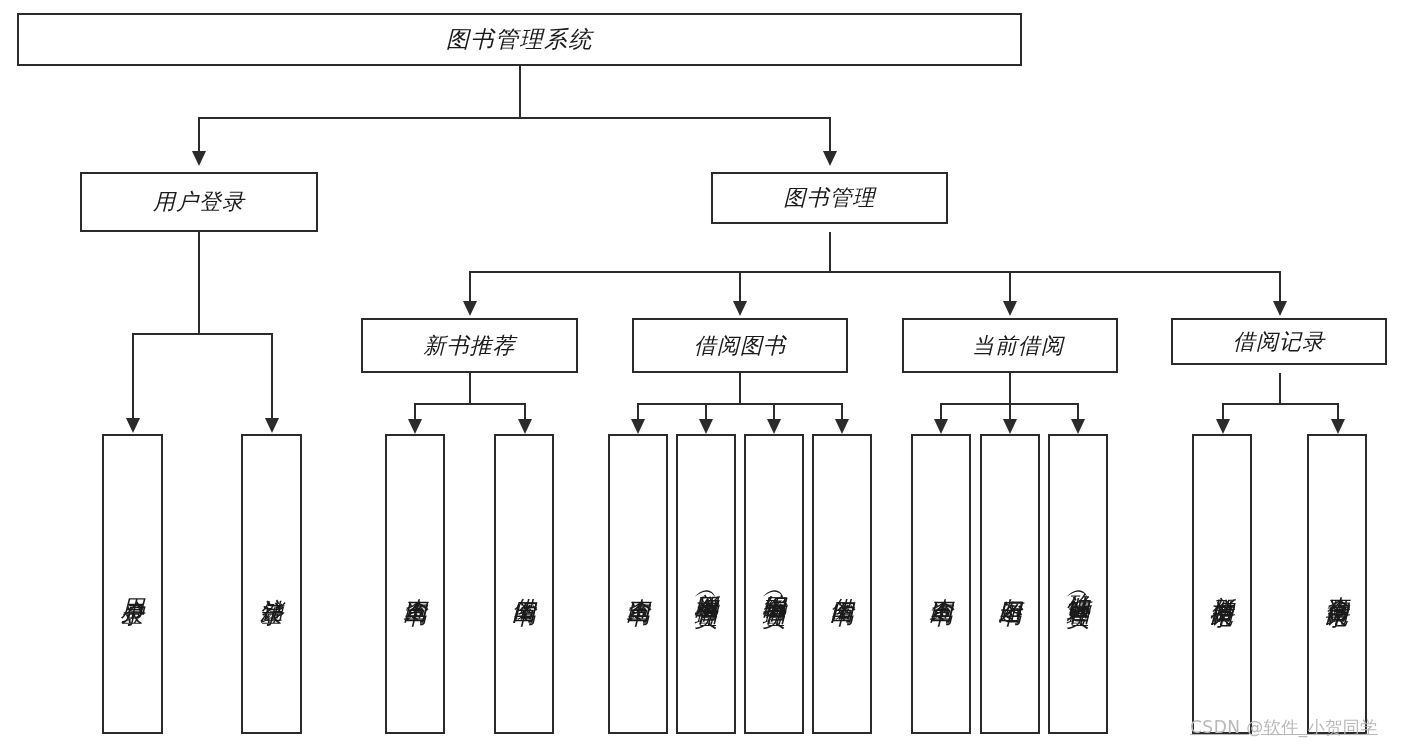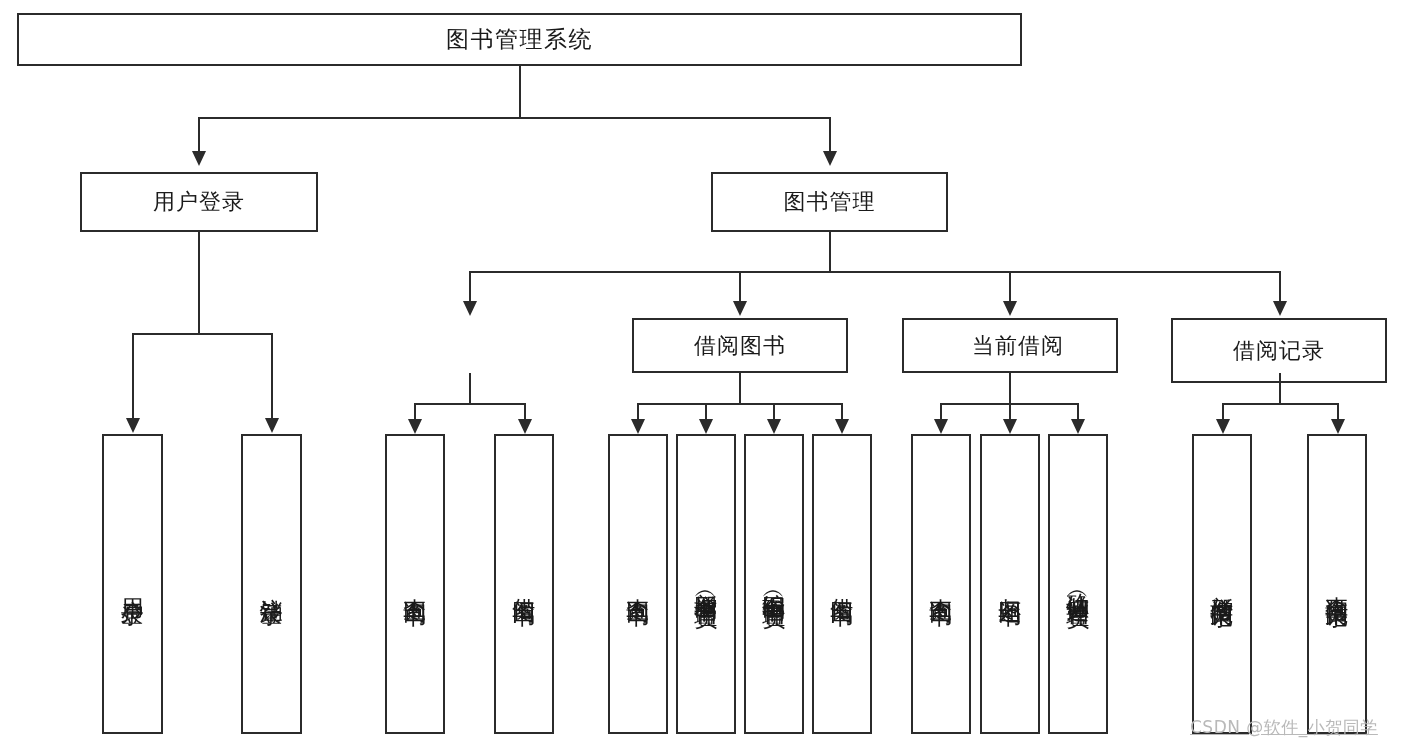--- a/index.html
+++ b/index.html
@@ -17,20 +17,21 @@
   
   .node{
     position:absolute;
     box-sizing:border-box;
     border:2px solid #2b2b2b;
     background:#ffffff;
     display:flex;
     align-items:center;
     justify-content:center;
     color:#1a1a1a;
+    font-style:italic;
   }
   .node .lbl{
     display:block;
     text-align:center;
     line-height:1.18;
     white-space:nowrap;
   }
   
   .h-node .lbl{
     font-size:22px;
@@ -87,21 +88,21 @@
   <div class="hline" style="left:199px;top:117px;width:632px;"></div>
   <div class="vline" style="left:198px;top:117px;height:36px;"></div>
   <div class="arrow" style="left:192px;top:151px;"></div>
   <div class="vline" style="left:829px;top:117px;height:36px;"></div>
   <div class="arrow" style="left:823px;top:151px;"></div>
 
   <div class="node h-node" style="left:80px;top:172px;width:238px;height:60px;">
     <span class="lbl">用户登录</span>
   </div>
 
-  <div class="node h-node" style="left:711px;top:172px;width:237px;height:60px;">
+  <div class="node h-node" style="left:711px;top:172px;width:237px;height:52px;">
     <span class="lbl">图书管理</span>
   </div>
 
   <div class="vline" style="left:198px;top:232px;height:102px;"></div>
   <div class="hline" style="left:133px;top:333px;width:140px;"></div>
   <div class="vline" style="left:132px;top:333px;height:87px;"></div>
   <div class="arrow" style="left:126px;top:418px;"></div>
   <div class="vline" style="left:271px;top:333px;height:87px;"></div>
   <div class="arrow" style="left:265px;top:418px;"></div>
 
@@ -109,27 +110,30 @@
   <div class="hline" style="left:470px;top:271px;width:810px;"></div>
   <div class="vline" style="left:469px;top:271px;height:32px;"></div>
   <div class="arrow" style="left:463px;top:301px;"></div>
   <div class="vline" style="left:739px;top:271px;height:32px;"></div>
   <div class="arrow" style="left:733px;top:301px;"></div>
   <div class="vline" style="left:1009px;top:271px;height:32px;"></div>
   <div class="arrow" style="left:1003px;top:301px;"></div>
   <div class="vline" style="left:1279px;top:271px;height:32px;"></div>
   <div class="arrow" style="left:1273px;top:301px;"></div>
 
+  <div class="node h-node" style="left:361px;top:318px;width:217px;height:55px;">
+    <span class="lbl">新书推荐</span>
+  </div>
   <div class="node h-node" style="left:632px;top:318px;width:216px;height:55px;">
     <span class="lbl">借阅图书</span>
   </div>
   <div class="node h-node" style="left:902px;top:318px;width:216px;height:55px;padding-left:16px;">
     <span class="lbl">当前借阅</span>
   </div>
-  <div class="node h-node" style="left:1171px;top:318px;width:216px;height:65px;">
+  <div class="node h-node" style="left:1171px;top:318px;width:216px;height:47px;">
     <span class="lbl">借阅记录</span>
   </div>
 
   <div class="vline" style="left:469px;top:373px;height:31px;"></div>
   <div class="hline" style="left:415px;top:403px;width:110px;"></div>
   <div class="vline" style="left:414px;top:403px;height:18px;"></div>
   <div class="arrow" style="left:408px;top:419px;"></div>
   <div class="vline" style="left:524px;top:403px;height:18px;"></div>
   <div class="arrow" style="left:518px;top:419px;"></div>
 

